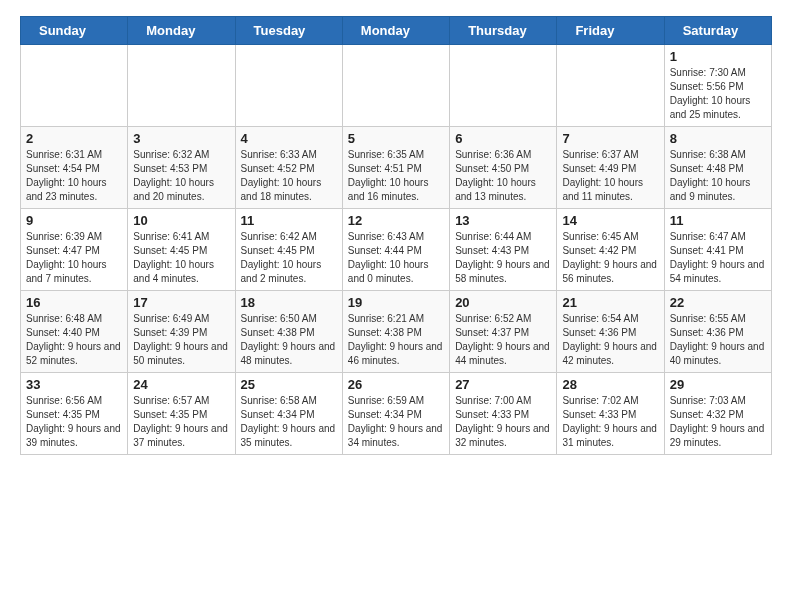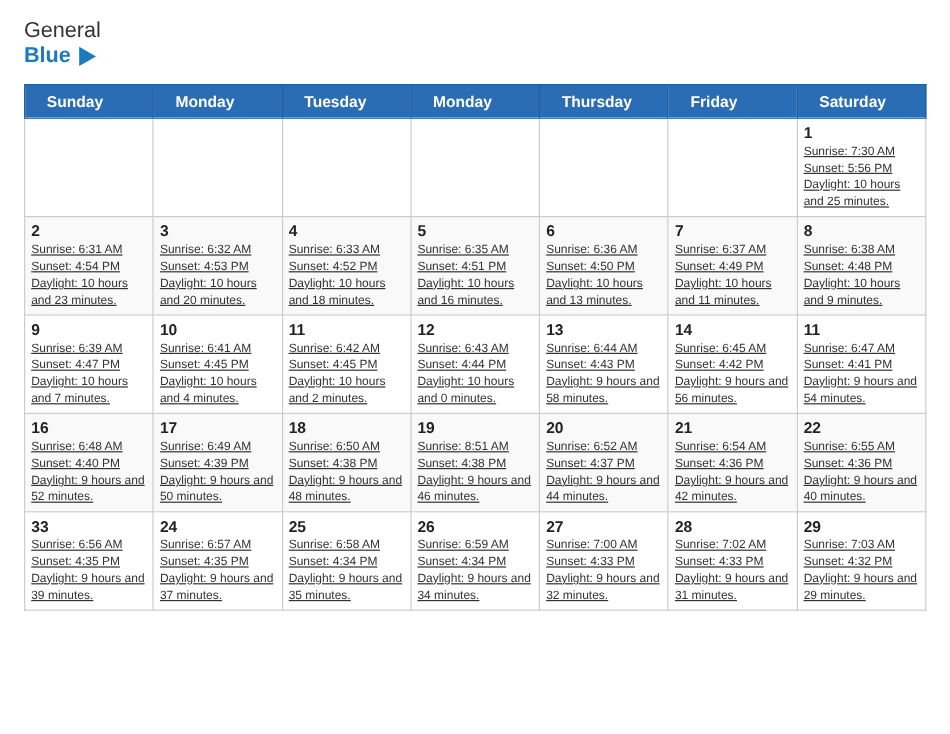--- a/index.html
+++ b/index.html
@@ -64,57 +64,39 @@
       font-size: 13px;
       font-weight: bold;
       color: #222;
       display: block;
       margin-bottom: 2px;
     }
     .day-info {
       font-size: 10px;
       color: #333;
       line-height: 1.4;
-      text-decoration: underline;
     }
     .empty {
       background: #f5f5f5;
     }
     tr:nth-child(even) td {
       background: #f9f9f9;
     }
     tr:nth-child(odd) td {
       background: #fff;
     }
     
     thead tr th {
       background: #2a6db5 !important;
     }
   </style>
 </head>
 <body>
 
 <div class="page">
-  <div class="header">
-    <div class="logo">
-  <div style="line-height:1.1;">
-    <div style="font-size:18px;color:#333;font-family:Arial,sans-serif;font-weight:normal;">General</div>
-    <div style="font-size:18px;color:#1a7abf;font-family:Arial,sans-serif;font-weight:bold;display:flex;align-items:center;gap:3px;">
-      Blue
-      <svg width="22" height="22" viewBox="0 0 22 22">
-        <polygon points="4,3 18,11 4,19" fill="#1a7abf"></polygon>
-      </svg>
-    </div>
-  </div>
-</div>
-    <div class="title-block">
-      <div class="month-title"></div>
-      <div class="location"></div>
-    </div>
-  </div>
 
   <table class="calendar">
     <thead>
       <tr>
       <th>Sunday</th>
           <th>Monday</th>
           <th>Tuesday</th>
           <th>Monday</th>
           <th>Thursday</th>
           <th>Friday</th>
@@ -238,21 +220,21 @@
 Daylight: 9 hours and 50 minutes.</div>
           </td>
           <td>
             <span class="day-num">18</span>
             <div class="day-info">Sunrise: 6:50 AM
 Sunset: 4:38 PM
 Daylight: 9 hours and 48 minutes.</div>
           </td>
           <td>
             <span class="day-num">19</span>
-            <div class="day-info">Sunrise: 8:51 AM
+            <div class="day-info">Sunrise: 6:21 AM
 Sunset: 4:38 PM
 Daylight: 9 hours and 46 minutes.</div>
           </td>
           <td>
             <span class="day-num">20</span>
             <div class="day-info">Sunrise: 6:52 AM
 Sunset: 4:37 PM
 Daylight: 9 hours and 44 minutes.</div>
           </td>
           <td>

